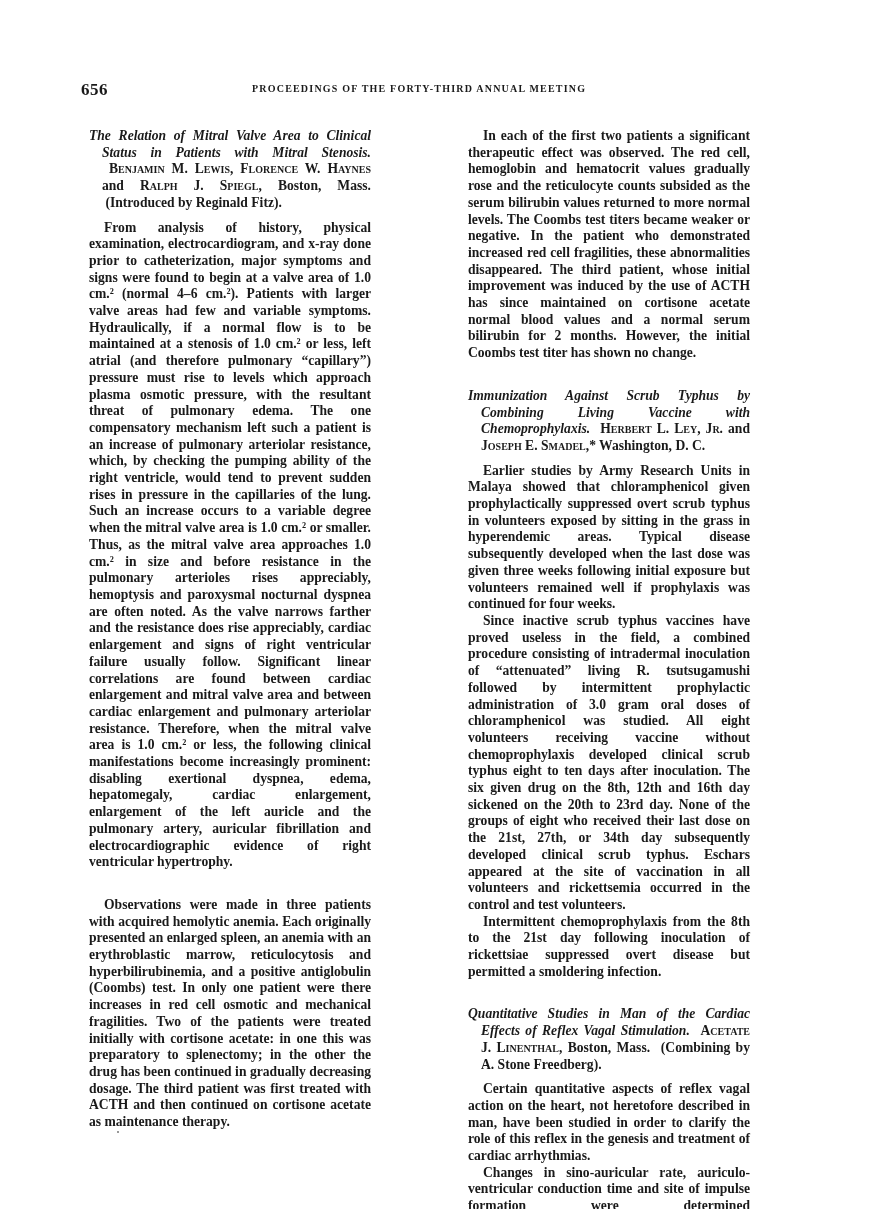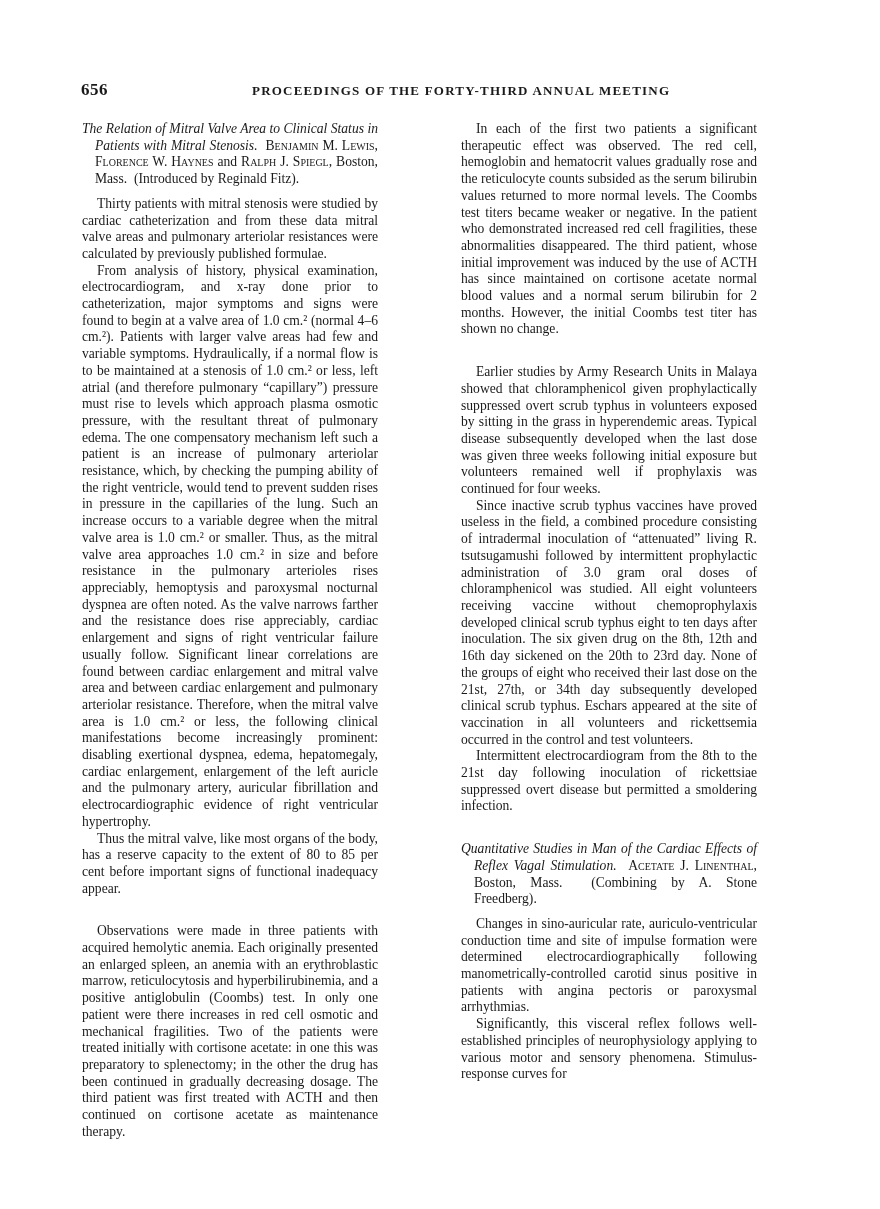--- a/index.html
+++ b/index.html
@@ -1,27 +1,27 @@
 <!DOCTYPE html>
 <html><head>
 <meta charset="utf-8">
 <style>
   html, body { margin: 0; padding: 0; background: #ffffff; }
   body { width: 880px; height: 1209px; position: relative; overflow: hidden;
          font-family: "Liberation Serif", "DejaVu Serif", serif; color: #1a1a1a; }
   .page { position: absolute; left: 0; top: 0; width: 880px; height: 912px; padding-left: 28px; }
   .running-head { position: absolute; top: 80px; left: 81px; width: 562px; height: 24px; }
   .page-number { position: absolute; left: 0; top: 0; font-size: 17px; font-weight: bold; letter-spacing: 0.5px; }
-  .running-title { position: absolute; left: 171px; top: 3px; font-size: 13px; font-weight: bold;
+  .running-title { position: absolute; left: 171px; top: 3px; font-size: 10px; font-weight: bold;
                    letter-spacing: 1.2px; white-space: nowrap; }
   .col { position: absolute; top: 120px; width: 298px; font-size: 13.6px; line-height: 16.7px;
          text-align: justify; hyphens: manual; }
   .col-left { left: 81px; }
   .col-right { left: 460px; }
-  .article { margin: 1px; }
+  .article { margin: 8px; font-weight: bold; }
   .article + .article { margin-top: 26px; }
   .heading { margin: 0 0 8px 0; padding-left: 13px; text-indent: -13px; }
   .title { font-style: italic; }
   .sc { font-variant: small-caps; }
   .para { margin: 0; text-indent: 15px; }
   .stray-dot { position: absolute; left: 117px; top: 1131px; width: 2px; height: 2px; background: #777; border-radius: 50%; }
 </style>
 </head>
 <body>
 
@@ -33,47 +33,50 @@
   </div>
 
   <div class="col col-left">
 
     <div class="article">
       <p class="heading">
         <span class="title">The Relation of Mitral Valve Area to Clinical Status in Patients with Mitral Stenosis.</span>
         &nbsp;<span class="sc">Benjamin M. Lewis</span><span>, </span><span class="sc">Florence W. Haynes</span><span> and </span><span class="sc">Ralph J. Spiegl</span><span>, Boston, Mass.</span>
         &nbsp;<span>(Introduced by Reginald Fitz).</span>
       </p>
-      <p class="para">Thirty patients with mitral stenosis were studied by cardiac catheterization and from these data mitral valve areas and pulmonary arteriolar resistances were calculated by previously published formulae.</p>
       <p class="para">From analysis of history, physical examination, electrocardiogram, and x-ray done prior to catheterization, major symptoms and signs were found to begin at a valve area of 1.0 cm.² (normal 4–6 cm.²). Patients with larger valve areas had few and variable symptoms. Hydraulically, if a normal flow is to be maintained at a stenosis of 1.0 cm.² or less, left atrial (and therefore pulmonary “capillary”) pressure must rise to levels which approach plasma osmotic pressure, with the resultant threat of pulmonary edema. The one compensatory mechanism left such a patient is an increase of pulmonary arteriolar resistance, which, by checking the pumping ability of the right ventricle, would tend to prevent sudden rises in pressure in the capillaries of the lung. Such an increase occurs to a variable degree when the mitral valve area is 1.0 cm.² or smaller. Thus, as the mitral valve area approaches 1.0 cm.² in size and before resistance in the pulmonary arterioles rises appreciably, hemoptysis and paroxysmal nocturnal dyspnea are often noted. As the valve narrows farther and the resistance does rise appreciably, cardiac enlargement and signs of right ventricular failure usually follow. Significant linear correlations are found between cardiac enlargement and mitral valve area and between cardiac enlargement and pulmonary arteriolar resistance. Therefore, when the mitral valve area is 1.0 cm.² or less, the following clinical manifestations become increasingly prominent: disabling exertional dyspnea, edema, hepatomegaly, cardiac enlargement, enlargement of the left auricle and the pulmonary artery, auricular fibrillation and electrocardiographic evidence of right ventricular hypertrophy.</p>
-      <p class="para">Thus the mitral valve, like most organs of the body, has a reserve capacity to the extent of 80 to 85 per cent before important signs of functional inadequacy appear.</p>
     </div>
 
     <div class="article">
       <p class="para">Observations were made in three patients with acquired hemolytic anemia. Each originally presented an enlarged spleen, an anemia with an erythroblastic marrow, reticulocytosis and hyperbilirubinemia, and a positive antiglobulin (Coombs) test. In only one patient were there increases in red cell osmotic and mechanical fragilities. Two of the patients were treated initially with cortisone acetate: in one this was preparatory to splenectomy; in the other the drug has been continued in gradually decreasing dosage. The third patient was first treated with ACTH and then continued on cortisone acetate as maintenance therapy.</p>
     </div>
   </div>
 
   <div class="col col-right">
 
     <div class="article">
       <p class="para">In each of the first two patients a significant therapeutic effect was observed. The red cell, hemoglobin and hematocrit values gradually rose and the reticulocyte counts subsided as the serum bilirubin values returned to more normal levels. The Coombs test titers became weaker or negative. In the patient who demonstrated increased red cell fragilities, these abnormalities disappeared. The third patient, whose initial improvement was induced by the use of ACTH has since maintained on cortisone acetate normal blood values and a normal serum bilirubin for 2 months. However, the initial Coombs test titer has shown no change.</p>
     </div>
 
     <div class="article">
+      <p class="heading">
+        <span class="title">Immunization Against Scrub Typhus by Combining Living Vaccine with Chemoprophylaxis.</span>
+        &nbsp;<span class="sc">Herbert L. Ley, Jr.</span><span> and </span><span class="sc">Joseph E. Smadel,*</span><span> Washington, D. C.</span>
+      </p>
       <p class="para">Earlier studies by Army Research Units in Malaya showed that chloramphenicol given prophylactically suppressed overt scrub typhus in volunteers exposed by sitting in the grass in hyperendemic areas. Typical disease subsequently developed when the last dose was given three weeks following initial exposure but volunteers remained well if prophylaxis was continued for four weeks.</p>
       <p class="para">Since inactive scrub typhus vaccines have proved useless in the field, a combined procedure consisting of intradermal inoculation of “attenuated” living R. tsutsugamushi followed by intermittent prophylactic administration of 3.0 gram oral doses of chloramphenicol was studied. All eight volunteers receiving vaccine without chemoprophylaxis developed clinical scrub typhus eight to ten days after inoculation. The six given drug on the 8th, 12th and 16th day sickened on the 20th to 23rd day. None of the groups of eight who received their last dose on the 21st, 27th, or 34th day subsequently developed clinical scrub typhus. Eschars appeared at the site of vaccination in all volunteers and rickettsemia occurred in the control and test volunteers.</p>
-      <p class="para">Intermittent electrocardiogram from the 8th to the 21st day following inoculation of rickettsiae suppressed overt disease but permitted a smoldering infection.</p>
+      <p class="para">Intermittent chemoprophylaxis from the 8th to the 21st day following inoculation of rickettsiae suppressed overt disease but permitted a smoldering infection.</p>
     </div>
 
     <div class="article">
       <p class="heading">
         <span class="title">Quantitative Studies in Man of the Cardiac Effects of Reflex Vagal Stimulation.</span>
         &nbsp;<span class="sc">Acetate J. Linenthal</span><span>, Boston, Mass.</span>
         &nbsp;<span>(Combining by A. Stone Freedberg).</span>
       </p>
+      <p class="para">Certain quantitative aspects of reflex vagal action on the heart, not heretofore described in man, have been studied in order to clarify the role of this reflex in the genesis and treatment of cardiac arrhythmias.</p>
       <p class="para">Changes in sino-auricular rate, auriculo-ventricular conduction time and site of impulse formation were determined electrocardiographically following manometrically-controlled carotid sinus positive in patients with angina pectoris or paroxysmal arrhythmias.</p>
       <p class="para">Significantly, this visceral reflex follows well-established principles of neurophysiology applying to various motor and sensory phenomena. Stimulus-response curves for</p>
     </div>
   </div>
 
   <div class="stray-dot"></div>
 </div>
 
 </body></html>

